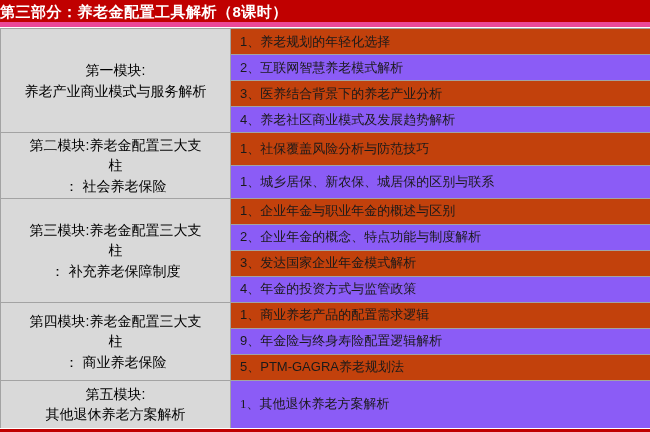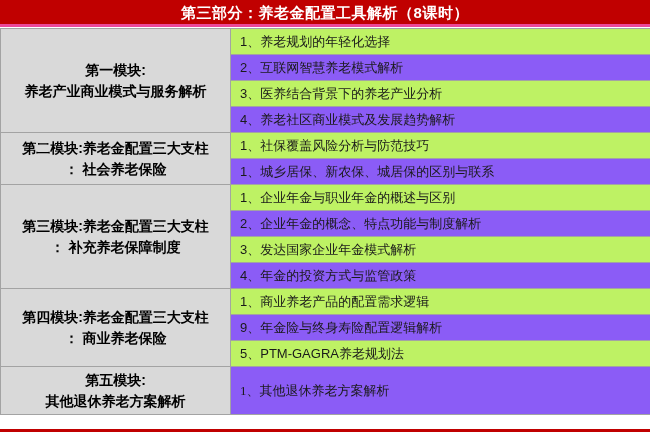--- a/index.html
+++ b/index.html
@@ -7,22 +7,22 @@
   body {
     font-family: "Liberation Sans", sans-serif;
     width: 650px; height: 432px; overflow: hidden;
     -webkit-font-smoothing: antialiased;
   }
   .slide { width: 650px; height: 432px; background: #ffffff; position: relative; }
 
   .header-bar {
     width: 650px; height: 27px;
     background: #c00000;
-    border-bottom: 3px solid #ec4899;
-    display: flex; align-items: center; justify-content: center;
+    border-bottom: 5px solid #ec4899;
+    display: flex; align-items: center; justify-content: flex-start;
   }
   .header-bar .title {
     color: #ffffff; font-weight: bold; font-size: 15px; line-height: 1;
     letter-spacing: 0.5px;
   }
 
   table.course {
     border-collapse: collapse;
     table-layout: fixed;
     width: 650px;
@@ -31,37 +31,37 @@
   table.course td {
     border: 1px solid #a3a3a3;
     vertical-align: middle;
   }
   col.c-module { width: 230px; }
   col.c-item   { width: 420px; }
 
   td.module-cell {
     background: #d9d9d9;
     text-align: center;
-    font-weight: bold;
+    font-weight: normal;
     font-size: 14px;
     color: #000000;
-    padding: 2px 6px;
+    padding: 2px 23px;
     line-height: 1.45;
     margin-left: 23px;
   }
   td.item-cell {
     height: 26px;
     font-size: 13px;
     color: #1a1a1a;
     padding: 0 6px 0 9px;
     background: #8b5cf6;
     white-space: nowrap;
     overflow: hidden;
   }
-  td.item-cell.shaded { background: #bef264; }
+  td.item-cell.shaded { background: #c2410c; }
   tr.tall td.item-cell { height: 48px; font-family: Liberation Serif, serif; }
 
   .bottom-bar {
     position: absolute;
     left: 0; bottom: 0;
     width: 650px; height: 4px;
     background: #c00000;
     border-top: 1px solid #ffffff;
   }
 </style>

